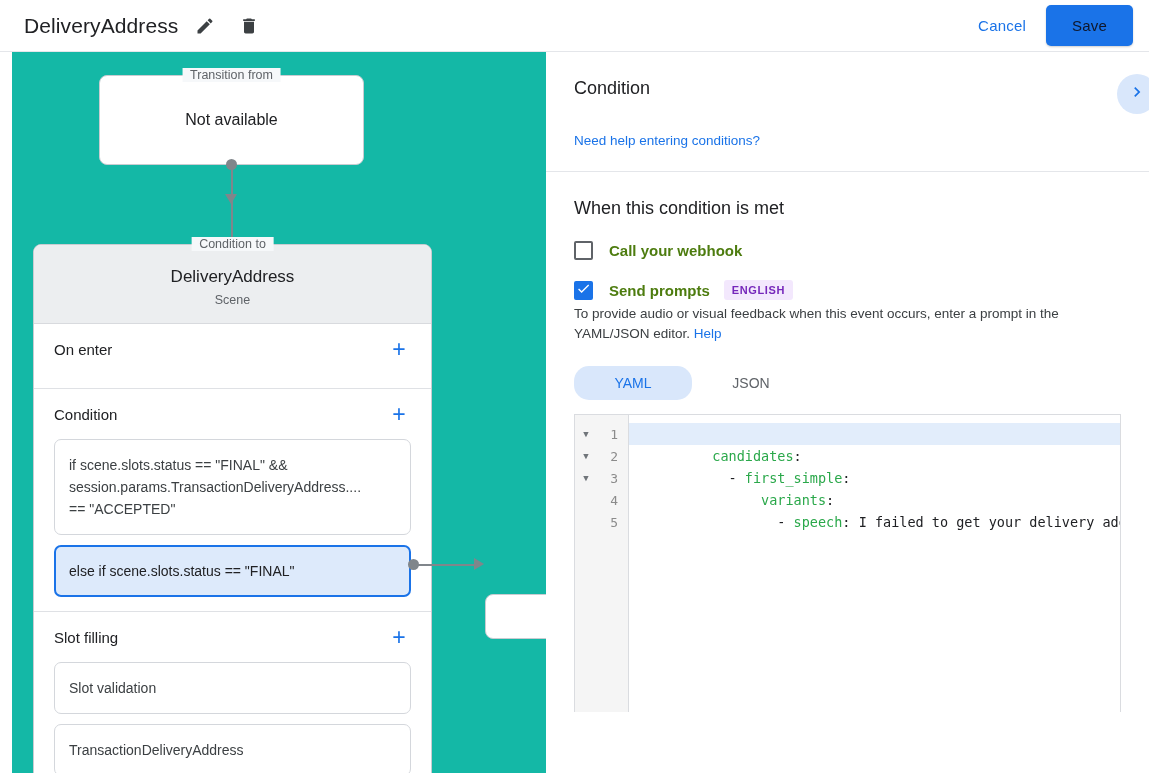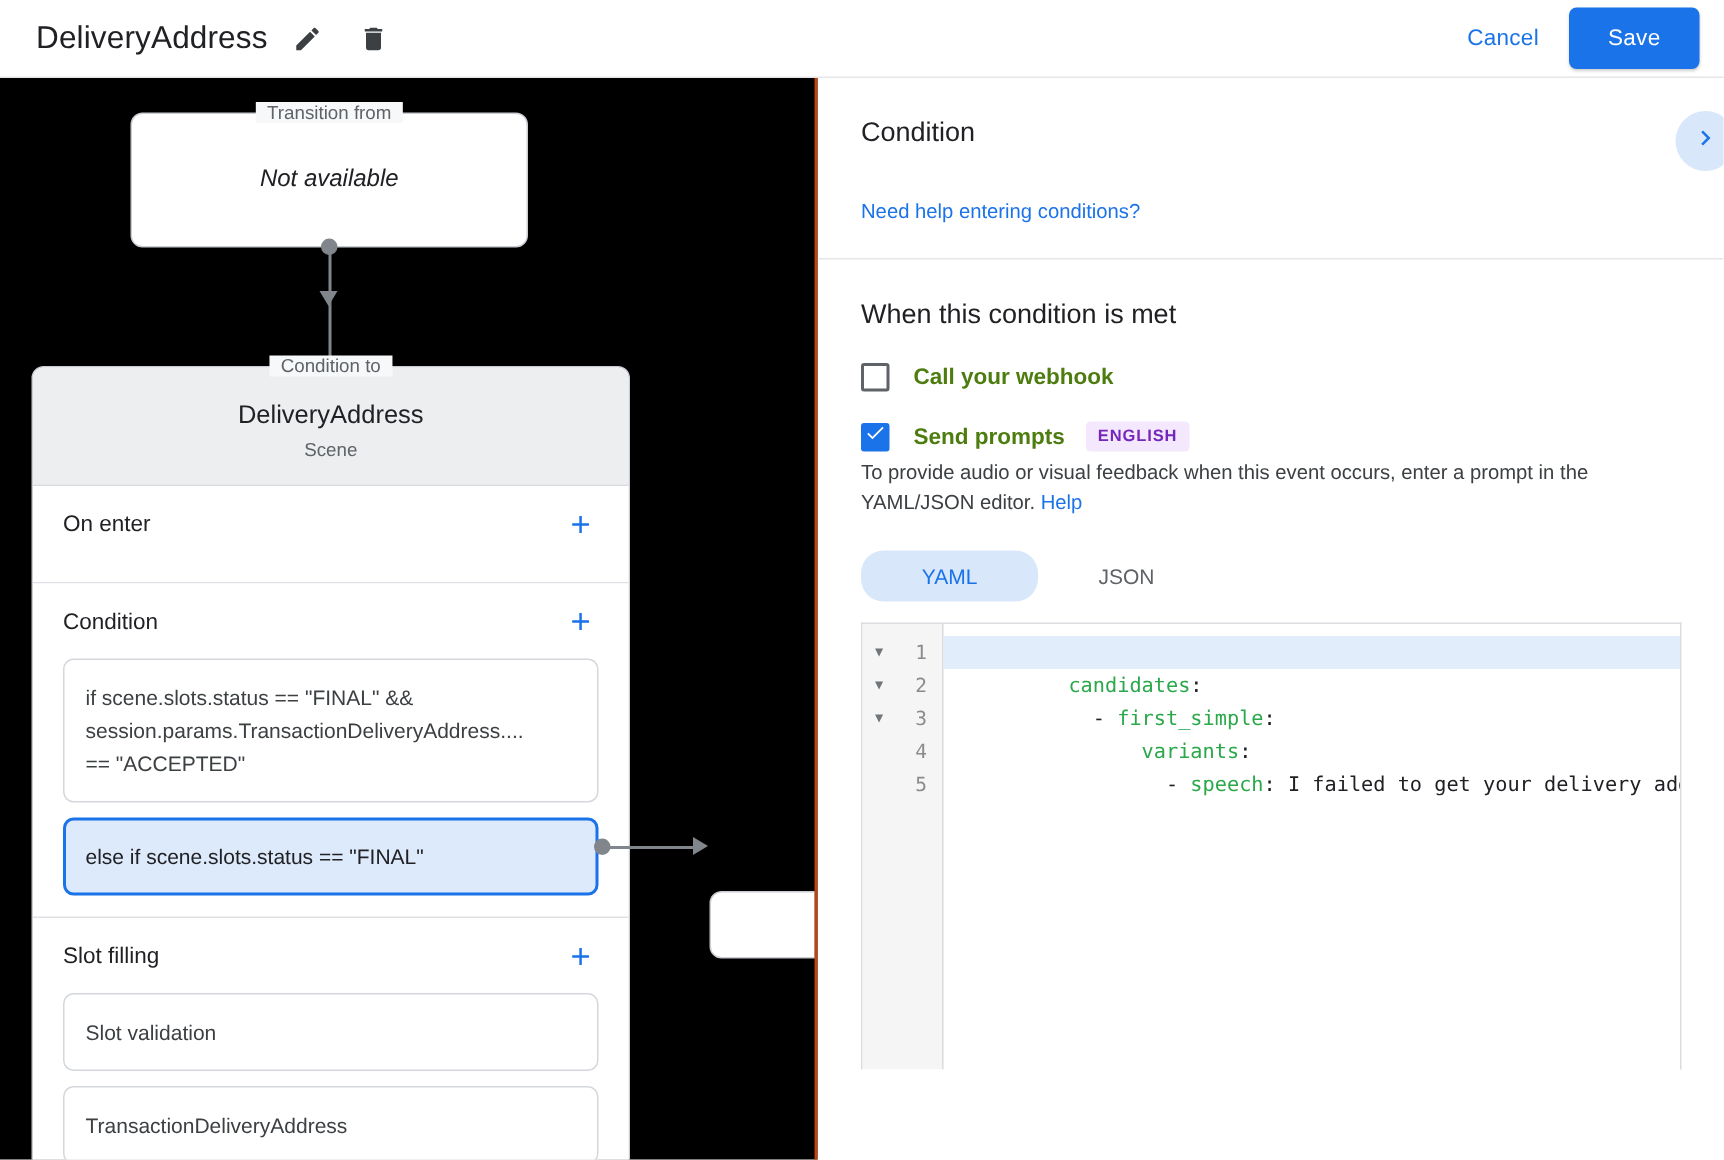--- a/index.html
+++ b/index.html
@@ -47,38 +47,38 @@
     letter-spacing: .2px;
     padding: 8px 10px;
     border-radius: 4px;
     cursor: pointer;
     background: none; border: none;
     font-family: inherit;
   }
   .save-btn {
     margin-left: 10px;
     background: #1a73e8;
-    color: #ffffff;
+    color: #0f172a;
     font-size: 15px;
     letter-spacing: .2px;
     border: none;
     border-radius: 5px;
     padding: 0 26px;
     height: 41px;
     cursor: pointer;
     font-family: inherit;
     box-shadow: 0 1px 2px rgba(60,64,67,.25);
   }
 
   
   .left-panel {
     position: absolute;
-    left: 0; top: 52px;
+    left: 12px; top: 52px;
     width: 545px; height: 721px;
-    background: #000000;
+    background: #14b8a6;
     border-right: 2px solid #c2410c;
     overflow: hidden;
   }
 
   .node-card {
     position: absolute;
     background: #ffffff;
     border: 1px solid #c9ccd1;
     border-radius: 8px;
   }
@@ -98,21 +98,20 @@
 
   
   #node-from {
     left: 87px; top: 23px;
     width: 265px; height: 90px;
     display: flex; align-items: center; justify-content: center;
   }
   #node-from .node-main {
     font-size: 16px;
     color: #202124;
-    font-style: italic;
   }
 
   
   .conn-dot {
     position: absolute;
     width: 11px; height: 11px;
     border-radius: 50%;
     background: #80868b;
   }
   .conn-line-v {

